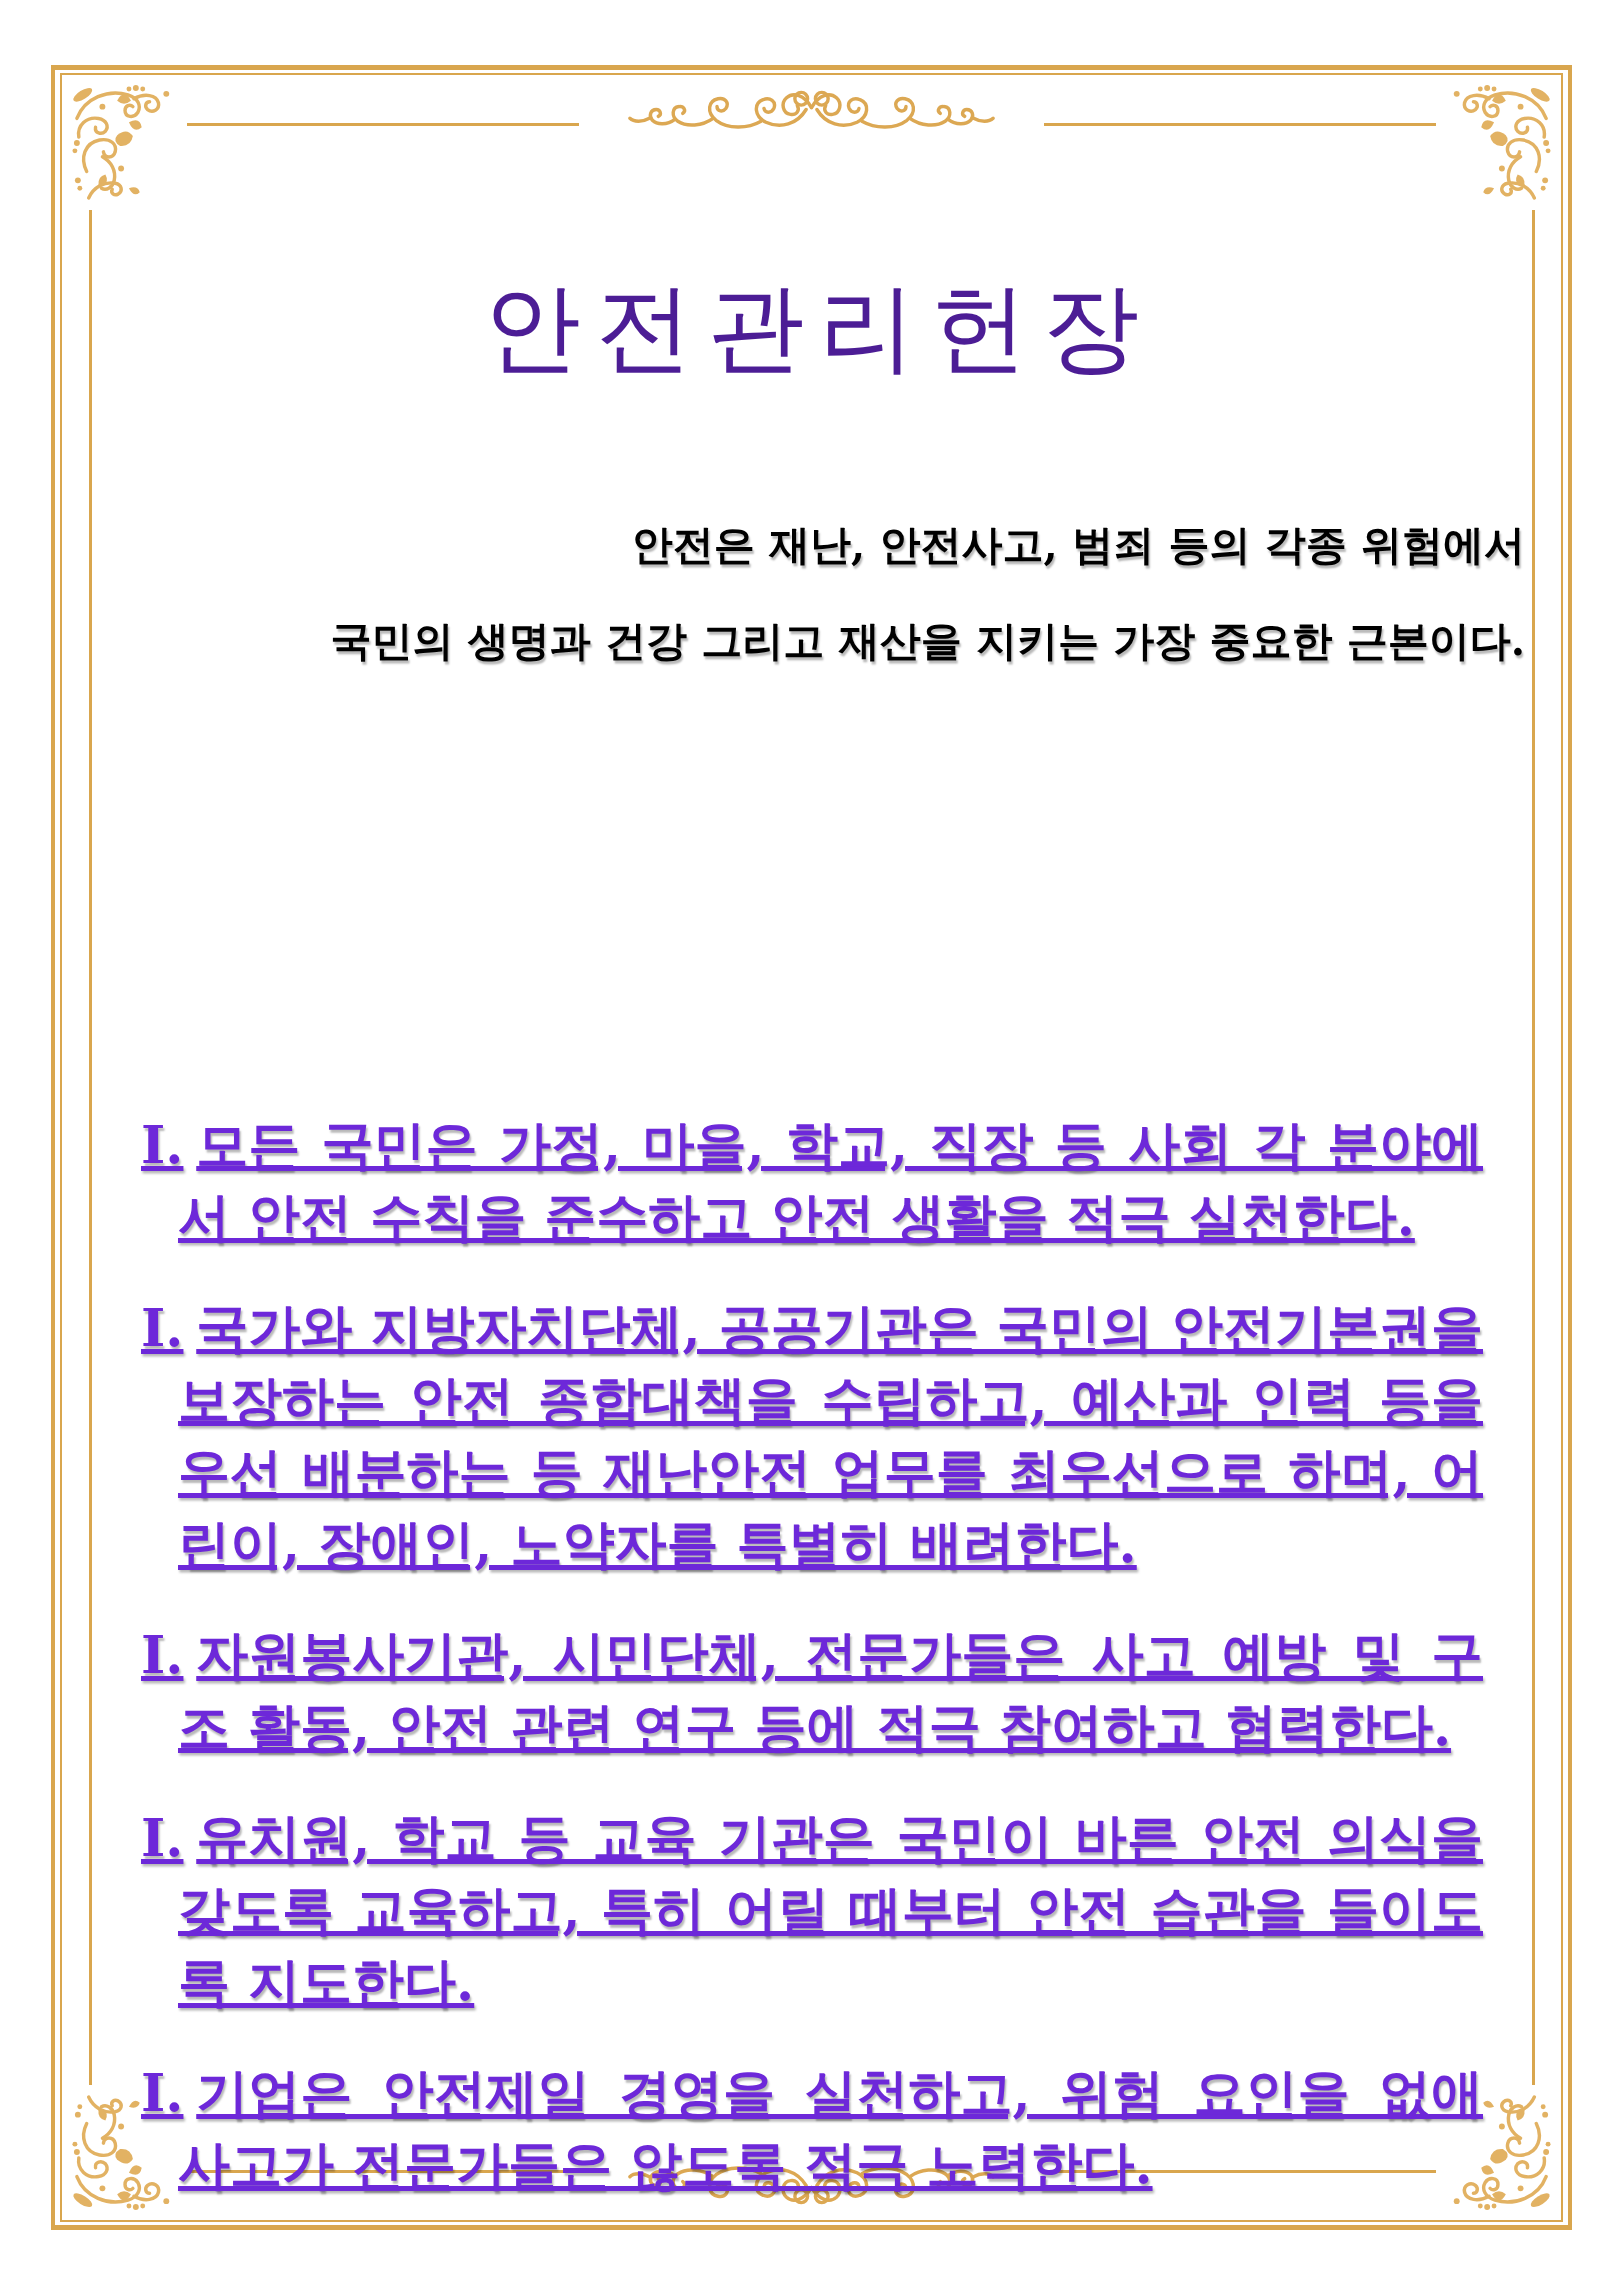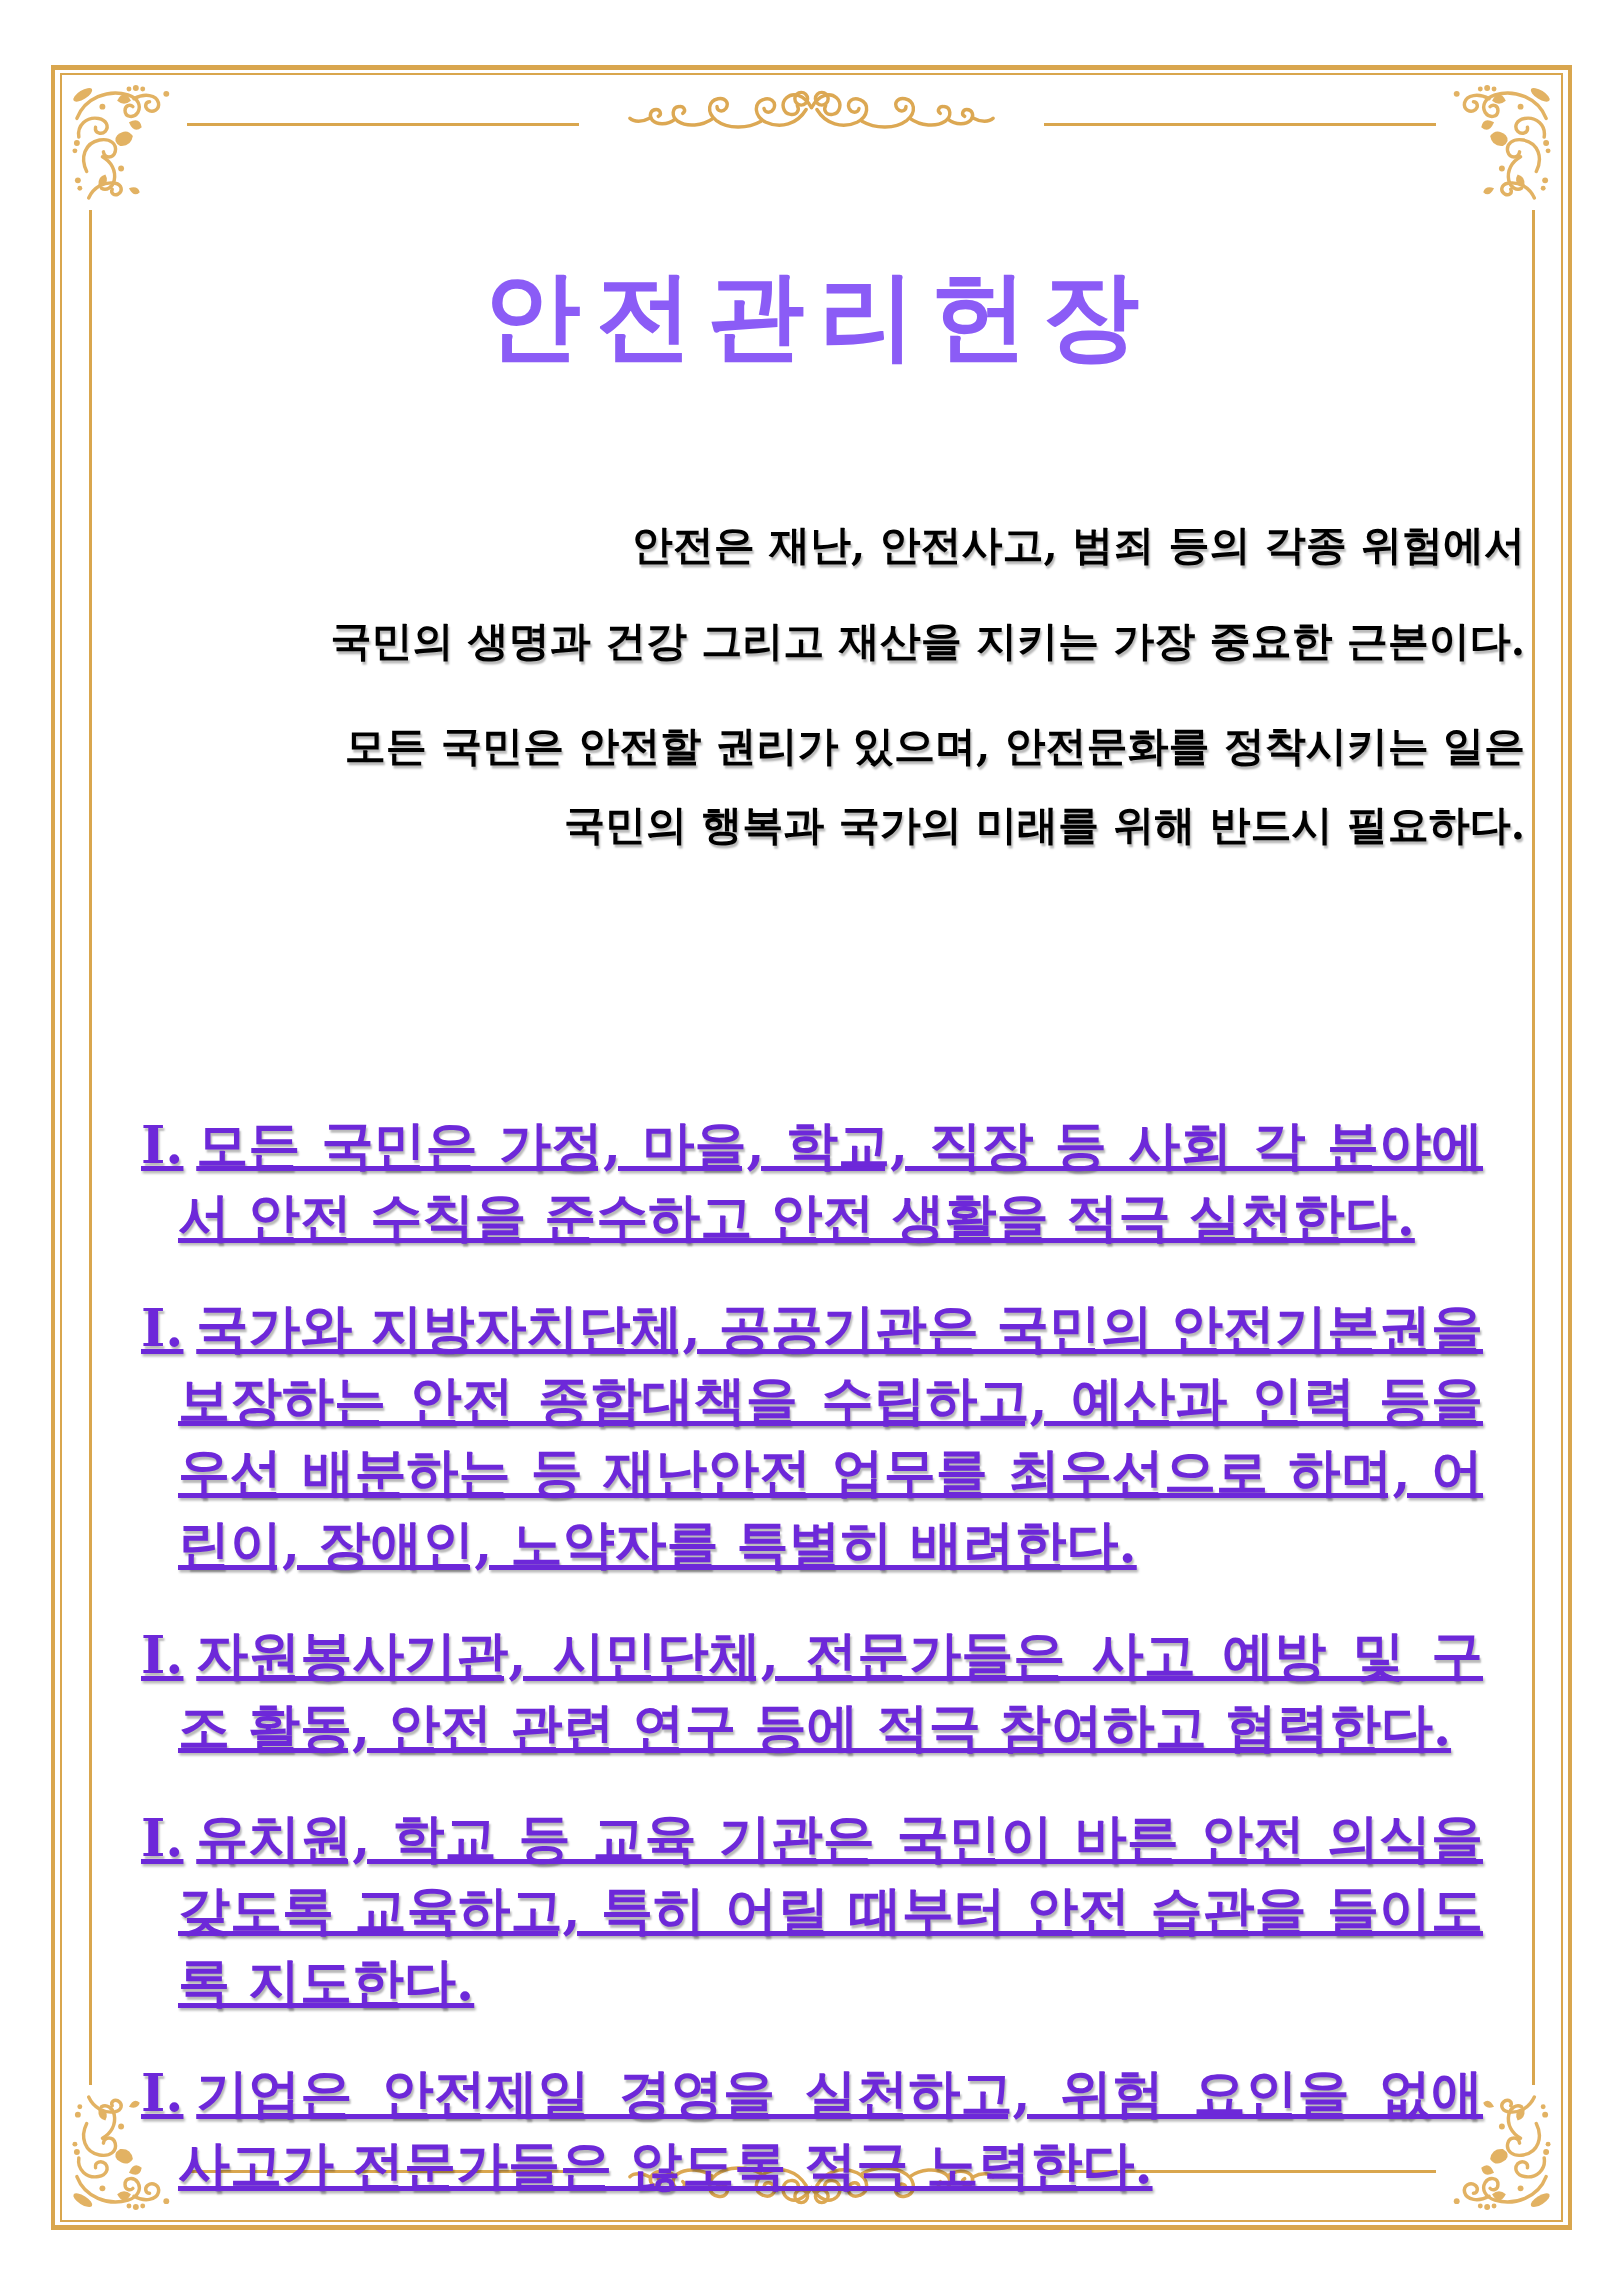--- a/index.html
+++ b/index.html
@@ -31,23 +31,23 @@
   .corner.tr { right:70px; top:84px; transform:scaleX(-1); }
   .corner.bl { left:70px;  bottom:84px; transform:scaleY(-1); }
   .corner.br { right:70px; bottom:84px; transform:scale(-1,-1); }
 
   .divider { position:absolute; width:407px; height:47px; left:608px; }
   .divider.top { top:86px; }
   .divider.bottom { bottom:86px; transform:scaleY(-1); }
 
   
   .title {
-    position:absolute; top:251px; left:0; width:100%;
+    position:absolute; top:263px; left:0; width:100%;
     text-align:center; font-size:97px; line-height:129px;
-    font-weight:bold; color:#8b5cf6; letter-spacing:14.7px; padding-left:14.7px;
+    font-weight:normal; color:#4c1d95; letter-spacing:14.7px; padding-left:14.7px;
   }
   .intro { position:absolute; left:98px; width:1427px; text-align:right;
            font-size:41px; font-weight:bold; color:#000;
            text-shadow:1.5px 2.5px 2px rgba(0,0,0,0.28); }
   .intro-1 { top:497px; line-height:96px; }
   .intro-2 { top:707px; line-height:79px; }
   .intro-3 { top:912px; line-height:59px; }
 
   .pledges { position:absolute; left:141px; top:1109px; width:1342px;
              font-size:52px; font-weight:bold; color:#6d28d9;
@@ -132,24 +132,20 @@
     <use href="#flHalf"></use>
     <use href="#flHalf" transform="translate(830,0) scale(-1,1)"></use>
   </svg>
 
   <div class="title">안전관리헌장</div>
 
   <div class="intro intro-1">
     <div>안전은 재난, 안전사고, 범죄 등의 각종 위험에서</div>
     <div>국민의 생명과 건강 그리고 재산을 지키는 가장 중요한 근본이다.</div>
   </div>
-  <div class="intro intro-2">
-    <div>모든 국민은 안전할 권리가 있으며, 안전문화를 정착시키는 일은</div>
-    <div>국민의 행복과 국가의 미래를 위해 반드시 필요하다.</div>
-  </div>
 
   <div class="pledges">
     <p class="pledge"><span class="marker">I.</span><span>모든 국민은 가정, 마을, 학교, 직장 등 사회 각 분야에서 안전 수칙을 준수하고 안전 생활을 적극 실천한다.</span></p>
     <p class="pledge"><span class="marker">I.</span><span>국가와 지방자치단체, 공공기관은 국민의 안전기본권을 보장하는 안전 종합대책을 수립하고, 예산과 인력 등을 우선 배분하는 등 재난안전 업무를 최우선으로 하며, 어린이, 장애인, 노약자를 특별히 배려한다.</span></p>
     <p class="pledge"><span class="marker">I.</span><span>자원봉사기관, 시민단체, 전문가들은 사고 예방 및 구조 활동, 안전 관련 연구 등에 적극 참여하고 협력한다.</span></p>
     <p class="pledge"><span class="marker">I.</span><span>유치원, 학교 등 교육 기관은 국민이 바른 안전 의식을 갖도록 교육하고, 특히 어릴 때부터 안전 습관을 들이도록 지도한다.</span></p>
     <p class="pledge"><span class="marker">I.</span><span>기업은 안전제일 경영을 실천하고, 위험 요인을 없애 사고가 전문가들은 않도록 적극 노력한다.</span></p>
   </div>
 
 </div>

